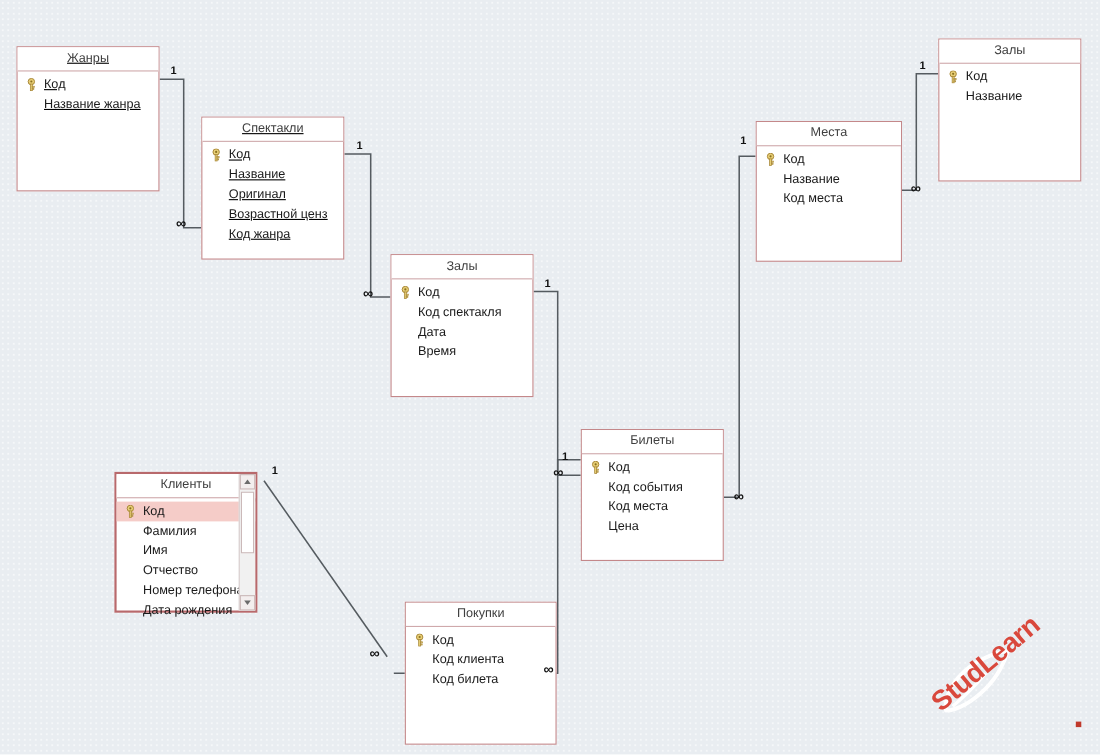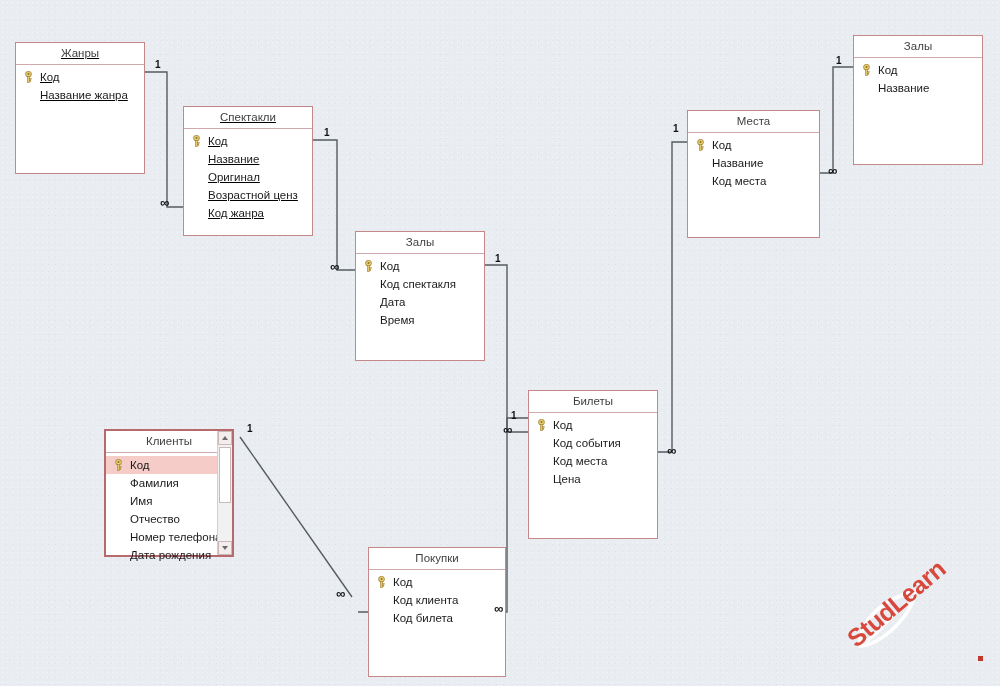--- a/index.html
+++ b/index.html
@@ -261,21 +261,21 @@
               <circle cx="5.5" cy="3.2" r="2.9" fill="#e8cf76" stroke="#a8883a" stroke-width="0.9"></circle>
               <circle cx="5.5" cy="3.1" r="1.0" fill="#8a7020"></circle>
               <rect x="4.6" y="5.4" width="1.8" height="6.0" fill="#e8cf76" stroke="#a8883a" stroke-width="0.7"></rect>
               <rect x="6.2" y="7.4" width="2.0" height="1.1" fill="#e8cf76" stroke="#a8883a" stroke-width="0.6"></rect>
               <rect x="6.2" y="9.4" width="1.6" height="1.0" fill="#e8cf76" stroke="#a8883a" stroke-width="0.6"></rect>
             </svg><span>Код</span></div>
           <div class="fld"><span>Код клиента</span></div>
           <div class="fld"><span>Код билета</span></div>
         </div>
       </div>
-      <div class="tbl" style="left: 528px; top: 390px; width: 130px; height: 149px;">
+      <div class="tbl" style="left: 528px; top: 390px; width: 130px; height: 120px;">
         <div class="tbl-title">Билеты</div>
         <div class="tbl-body">
           <div class="fld pk-row"><svg class="key-icon" viewBox="0 0 11 12">
               <circle cx="5.5" cy="3.2" r="2.9" fill="#e8cf76" stroke="#a8883a" stroke-width="0.9"></circle>
               <circle cx="5.5" cy="3.1" r="1.0" fill="#8a7020"></circle>
               <rect x="4.6" y="5.4" width="1.8" height="6.0" fill="#e8cf76" stroke="#a8883a" stroke-width="0.7"></rect>
               <rect x="6.2" y="7.4" width="2.0" height="1.1" fill="#e8cf76" stroke="#a8883a" stroke-width="0.6"></rect>
               <rect x="6.2" y="9.4" width="1.6" height="1.0" fill="#e8cf76" stroke="#a8883a" stroke-width="0.6"></rect>
             </svg><span>Код</span></div>
           <div class="fld"><span>Код события</span></div>

